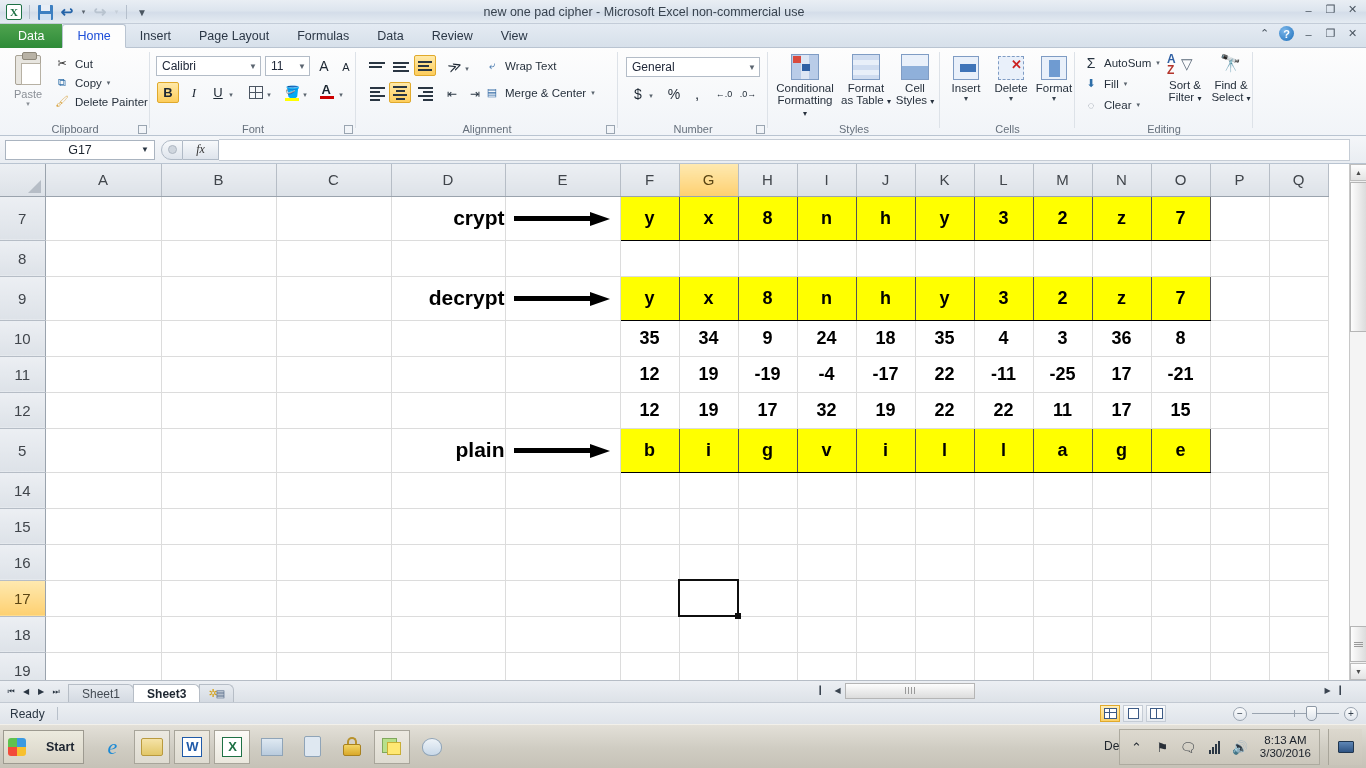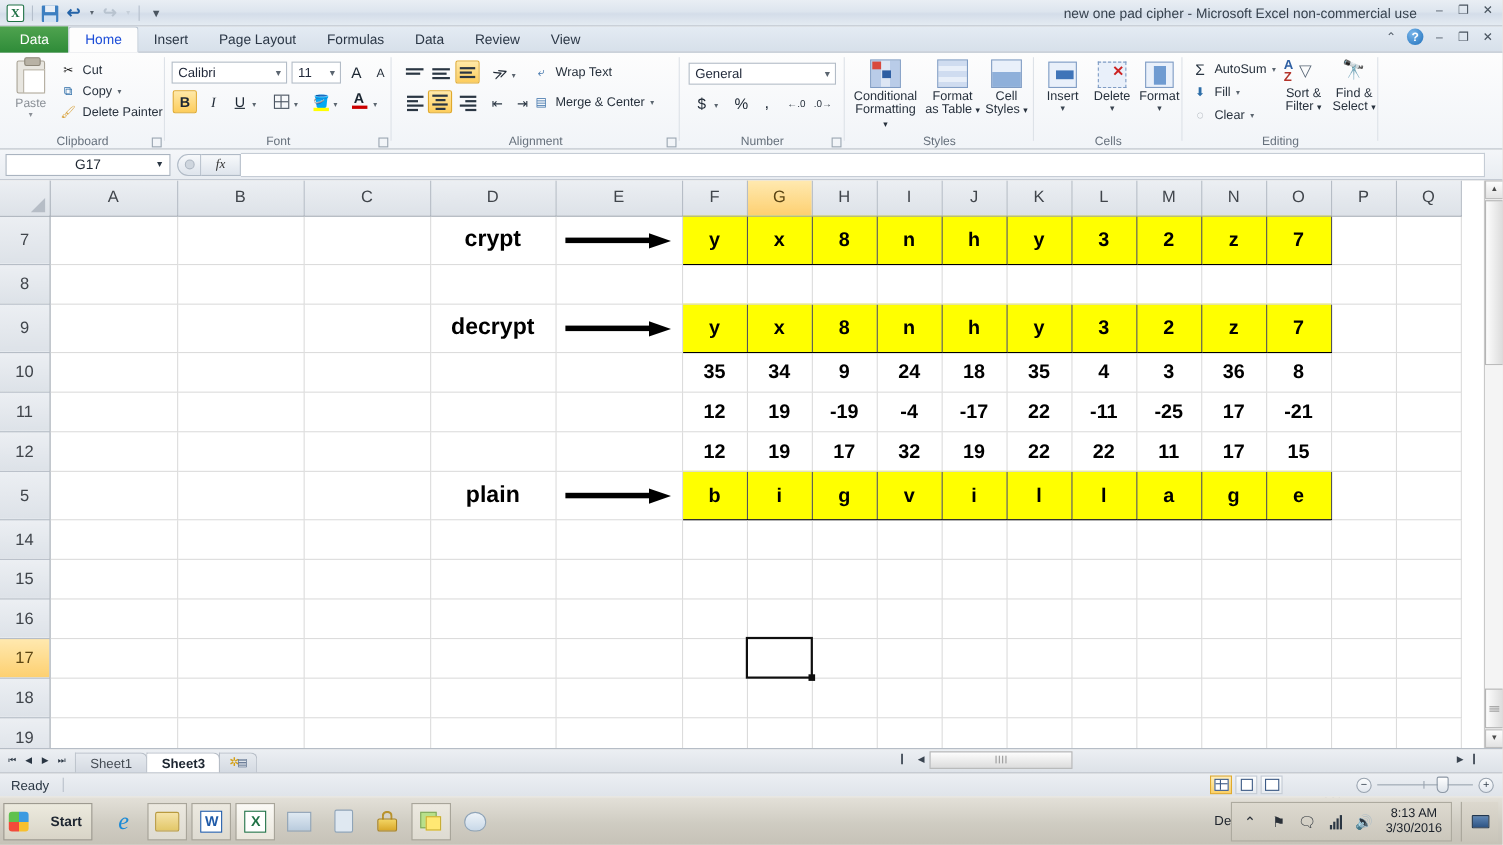--- a/index.html
+++ b/index.html
@@ -27,21 +27,21 @@
   }
   .sep-v { width:1px; height:14px; background:#b5bfcc; margin:0 3px; }
   .save-ic { width:15px;height:15px;background:#3d7fc1;border-radius:1px;position:relative; }
   .save-ic:after{content:"";position:absolute;left:3px;top:0;width:9px;height:6px;background:#e8eef6;}
   .save-ic:before{content:"";position:absolute;left:2px;bottom:0px;width:11px;height:6px;background:#cfe0f2;}
   .undo-ic{color:#2463a8;font-size:15px;font-weight:bold;line-height:14px;}
   .redo-ic{color:#b8c3cf;font-size:15px;font-weight:bold;line-height:14px;}
   .tiny-caret{font-size:7px;color:#5a646e;}
   .title-text {
     position:absolute; left:0; top:0; width:1288px; height:24px; line-height:24px;
-    text-align:right; font-size:12.5px; color:#37424e;
+    text-align:center; font-size:12.5px; color:#37424e;
   }
   .win-btns{ position:absolute; right:6px; top:3px; display:flex; gap:7px; align-items:center;}
   .wb{ width:15px;height:13px;display:flex;align-items:center;justify-content:center;font-size:11px;color:#4a5560;cursor:pointer;}
 
   
   .tabsrow{
     position:absolute; left:0; top:24px; width:1366px; height:24px;
     background: linear-gradient(to bottom,#e4ebf3,#d7e0ea);
     border-bottom:1px solid #b9c4d1;
   }
@@ -143,21 +143,21 @@
     text-align:center;font-size:15px;color:#40454b;font-weight:normal;
   }
   .rowhdr.sel{background:linear-gradient(to bottom,#ffe9b0,#fdd071);color:#5b4513;}
   td.cell{
     border-right:1px solid #dcdcdc;border-bottom:1px solid #dcdcdc;
     text-align:center;vertical-align:middle;font-size:15px;color:#000;background:#fff;
   }
   td.cell.yellow{background:#ffff00;font-weight:bold;font-size:18px;border-right:1px solid #555;border-bottom:1px solid #000;border-top:1px solid #000;}
   td.cell.yellow.first{border-left:1px solid #000;}
   td.cell.num{font-weight:bold;font-size:18px;}
-  td.cell.lbl{font-weight:bold;font-size:21px;text-align:center;}
+  td.cell.lbl{font-weight:bold;font-size:21px;text-align:right;}
   td.cell.arrowcell{position:relative;}
   .arrow{position:absolute;left:8px;top:50%;transform:translateY(-50%);width:96px;height:12px;}
   .arrow .shaft{position:absolute;left:0;top:4px;width:78px;height:5px;background:#000;}
   .arrow .head{position:absolute;right:0;top:0;width:0;height:0;
     border-top:7px solid transparent;border-bottom:7px solid transparent;border-left:20px solid #000;}
   
   .selbox{
     position:absolute;border:2px solid #0f0f0f;pointer-events:none;
   }
   .selbox:after{content:"";position:absolute;right:-4px;bottom:-4px;width:6px;height:6px;background:#0f0f0f;}

